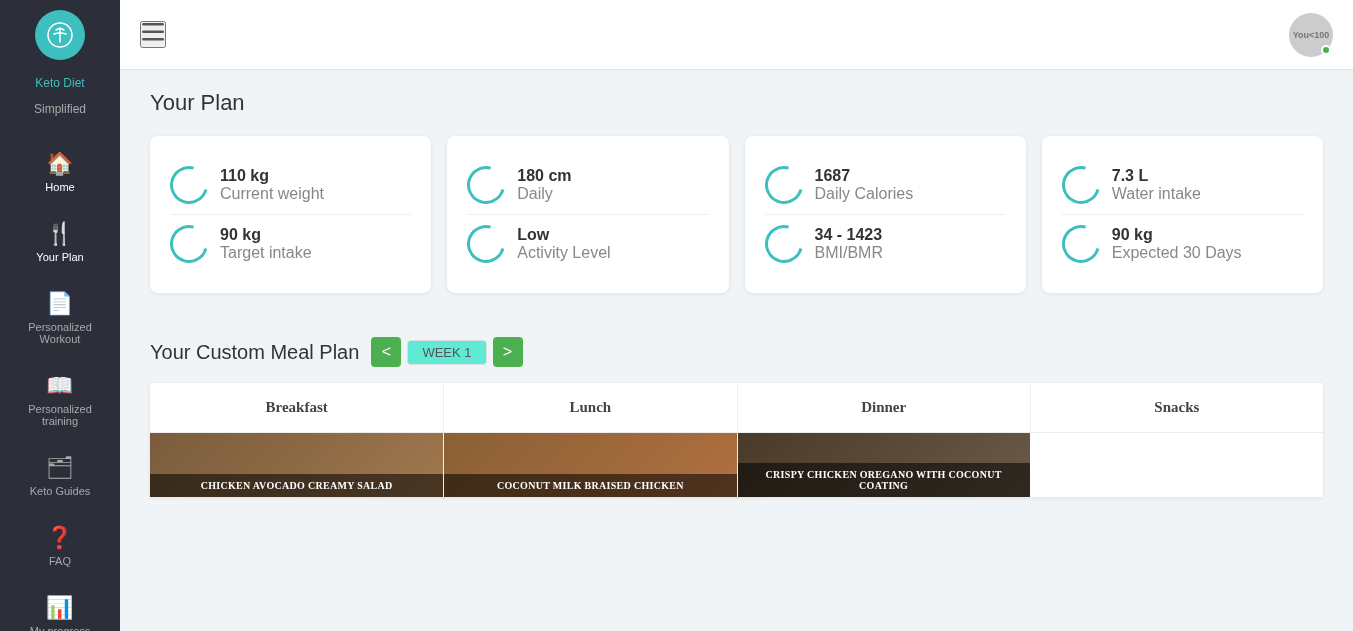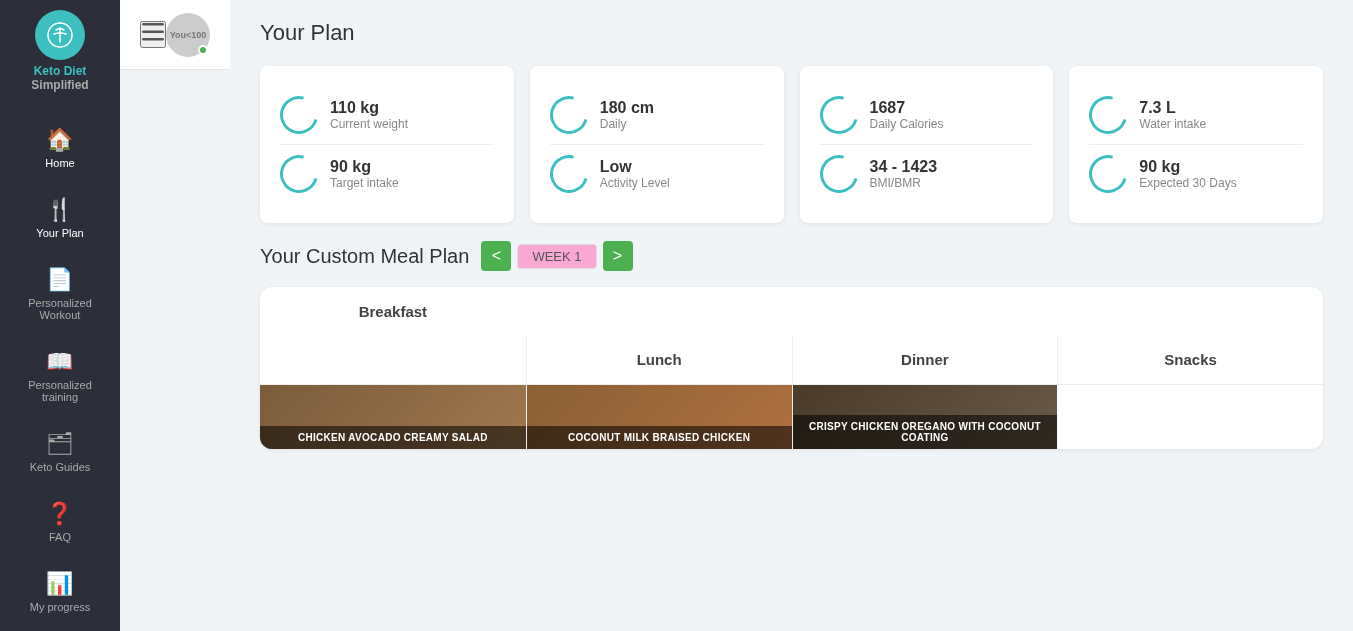--- a/index.html
+++ b/index.html
@@ -25,35 +25,35 @@
     }
     .logo-circle {
       width: 50px; height: 50px;
       border-radius: 50%;
       background: #3dbfbf;
       display: flex; align-items: center; justify-content: center;
       font-size: 20px; color: white;
       margin-bottom: 4px;
     }
     .logo-text { font-size: 11px; color: #3dbfbf; text-align: center; line-height: 1.2; }
-    .logo-text span { display: block; color: #3dbfbf; font-weight: bold; font-size: 12px; }
+    .logo-text span { display: block; color: #3dbfbf; font-weight: normal; font-size: 12px; margin-top: 12px; }
     .logo-text .simplified { color: #aaa; font-size: 12px; }
 
     .sidebar-nav { width: 100%; }
     .sidebar-item {
       display: flex; flex-direction: column; align-items: center;
       padding: 14px 10px;
       cursor: pointer; color: #aaa; font-size: 11px; text-align: center;
       transition: color 0.2s;
     }
     .sidebar-item .icon { font-size: 22px; margin-bottom: 4px; }
     .sidebar-item.active { color: #fff; }
 
     
-    .main-area { flex: 1; display: flex; overflow: hidden; }
+    .main-area { flex: 1; display: flex; flex-direction: column; overflow: hidden; }
     .topbar {
       background: #fff; height: 70px; display: flex; align-items: center;
       padding: 0 20px; justify-content: space-between;
       border-bottom: 1px solid #e5e5e5; flex-shrink: 0;
     }
     .hamburger { font-size: 20px; cursor: pointer; color: #555; }
     .avatar-wrap { position: relative; }
     .avatar {
       width: 44px; height: 44px; border-radius: 50%;
       background: #ccc; display: flex; align-items: center; justify-content: center;
@@ -63,57 +63,57 @@
       width: 10px; height: 10px; border-radius: 50%; background: #4caf50;
       position: absolute; bottom: 2px; right: 2px; border: 2px solid #fff;
     }
 
     
     .content { flex: 1; overflow-y: auto; padding: 20px 30px; }
 
     .page-title { font-size: 22px; color: #333; margin-bottom: 20px; font-weight: 500; }
 
     
-    .plan-cards { display: flex; gap: 16px; margin-bottom: 18px; }
+    .plan-cards { display: flex; gap: 16px; margin-bottom: 44px; }
     .plan-card {
       background: #fff; border-radius: 8px; padding: 20px;
       flex: 1; box-shadow: 0 1px 4px rgba(0,0,0,0.08);
     }
     .plan-card-row { display: flex; align-items: center; gap: 12px; padding: 10px 0; }
     .plan-card-row + .plan-card-row { border-top: 1px solid #eee; }
     .circle-icon {
       width: 38px; height: 38px; border-radius: 50%;
       border: 3px solid #3dbfbf; border-right-color: transparent;
       transform: rotate(-30deg); flex-shrink: 0;
     }
     .card-info { display: flex; flex-direction: column; }
     .card-value { font-size: 16px; font-weight: bold; color: #333; }
-    .card-label { font-size: 12px; color: #888; }
+    .card-label { font-size: 16px; color: #888; }
 
     
     .section-header { display: flex; align-items: center; gap: 12px; margin-bottom: 16px; }
     .section-title { font-size: 20px; color: #333; font-weight: 500; }
     .week-nav { display: flex; align-items: center; gap: 6px; }
     .week-btn {
       background: #4caf50; color: #fff; border: none; border-radius: 4px;
       width: 30px; height: 30px; font-size: 16px; cursor: pointer;
       display: flex; align-items: center; justify-content: center;
     }
     .week-label {
       border: 1px solid #ddd; border-radius: 4px;
-      padding: 4px 14px; font-size: 13px; color: #555; background: #f9a8d4;
-    }
-
-    
-    .meal-table { background: #fff; border-radius: 12px; overflow: hidden; box-shadow: 0 1px 4px rgba(0,0,0,0.08); }
+      padding: 4px 14px; font-size: 13px; color: #555; background: #5eead4;
+    }
+
+    
+    .meal-table { background: #fff; border-radius: 0; overflow: hidden; box-shadow: 0 1px 4px rgba(0,0,0,0.08); font-family: Liberation Serif, serif; }
     .meal-header { display: grid; grid-template-columns: repeat(4, 1fr); border-bottom: 1px solid #eee; }
     .meal-header-cell {
       padding: 16px; font-size: 15px; font-weight: 600; color: #444; text-align: center;
     }
-    .meal-header-cell + .meal-header-cell { border-left: 1px solid #eee; margin-top: 48px; }
+    .meal-header-cell + .meal-header-cell { border-left: 1px solid #eee; }
     .meal-row { display: grid; grid-template-columns: repeat(4, 1fr); }
     .meal-cell { position: relative; overflow: hidden; height: 64px; }
     .meal-cell + .meal-cell { border-left: 1px solid #eee; }
     .meal-img-placeholder {
       width: 100%; height: 100%;
       background-size: cover; background-position: center;
     }
     .meal-label {
       position: absolute; bottom: 0; left: 0; right: 0;
       background: rgba(0,0,0,0.55);

